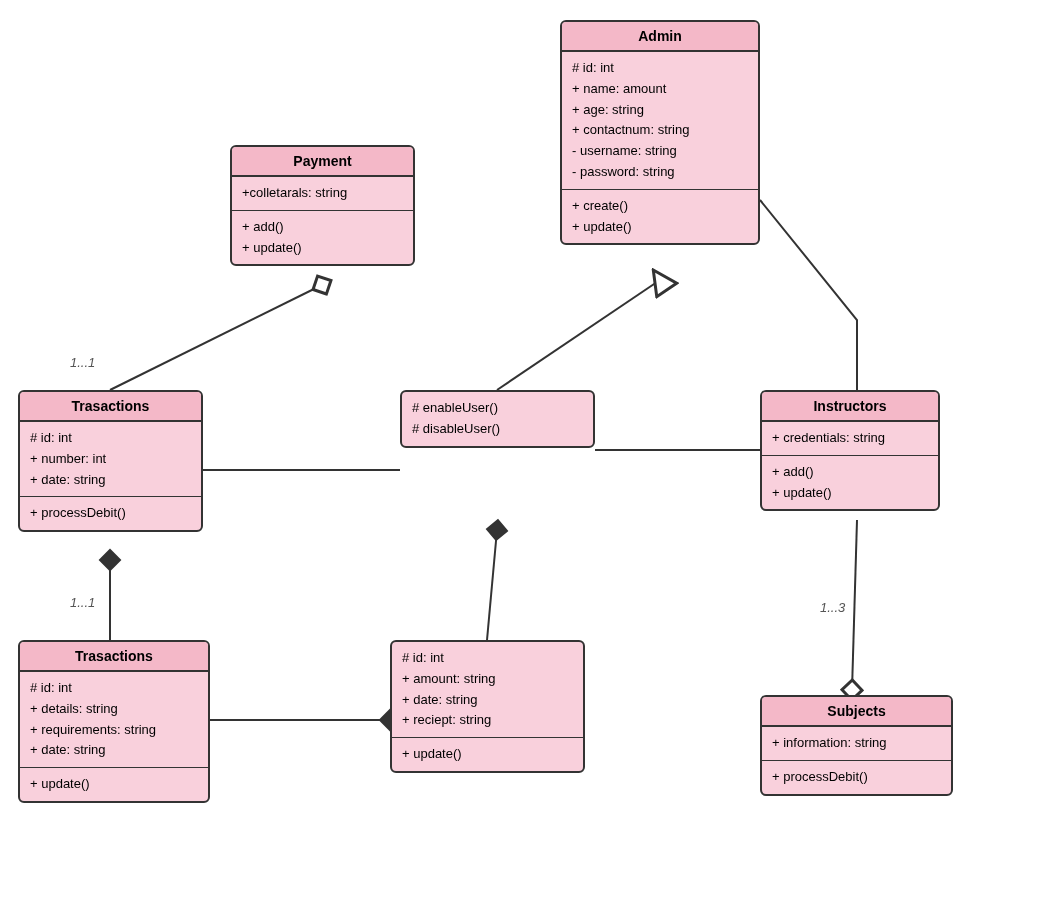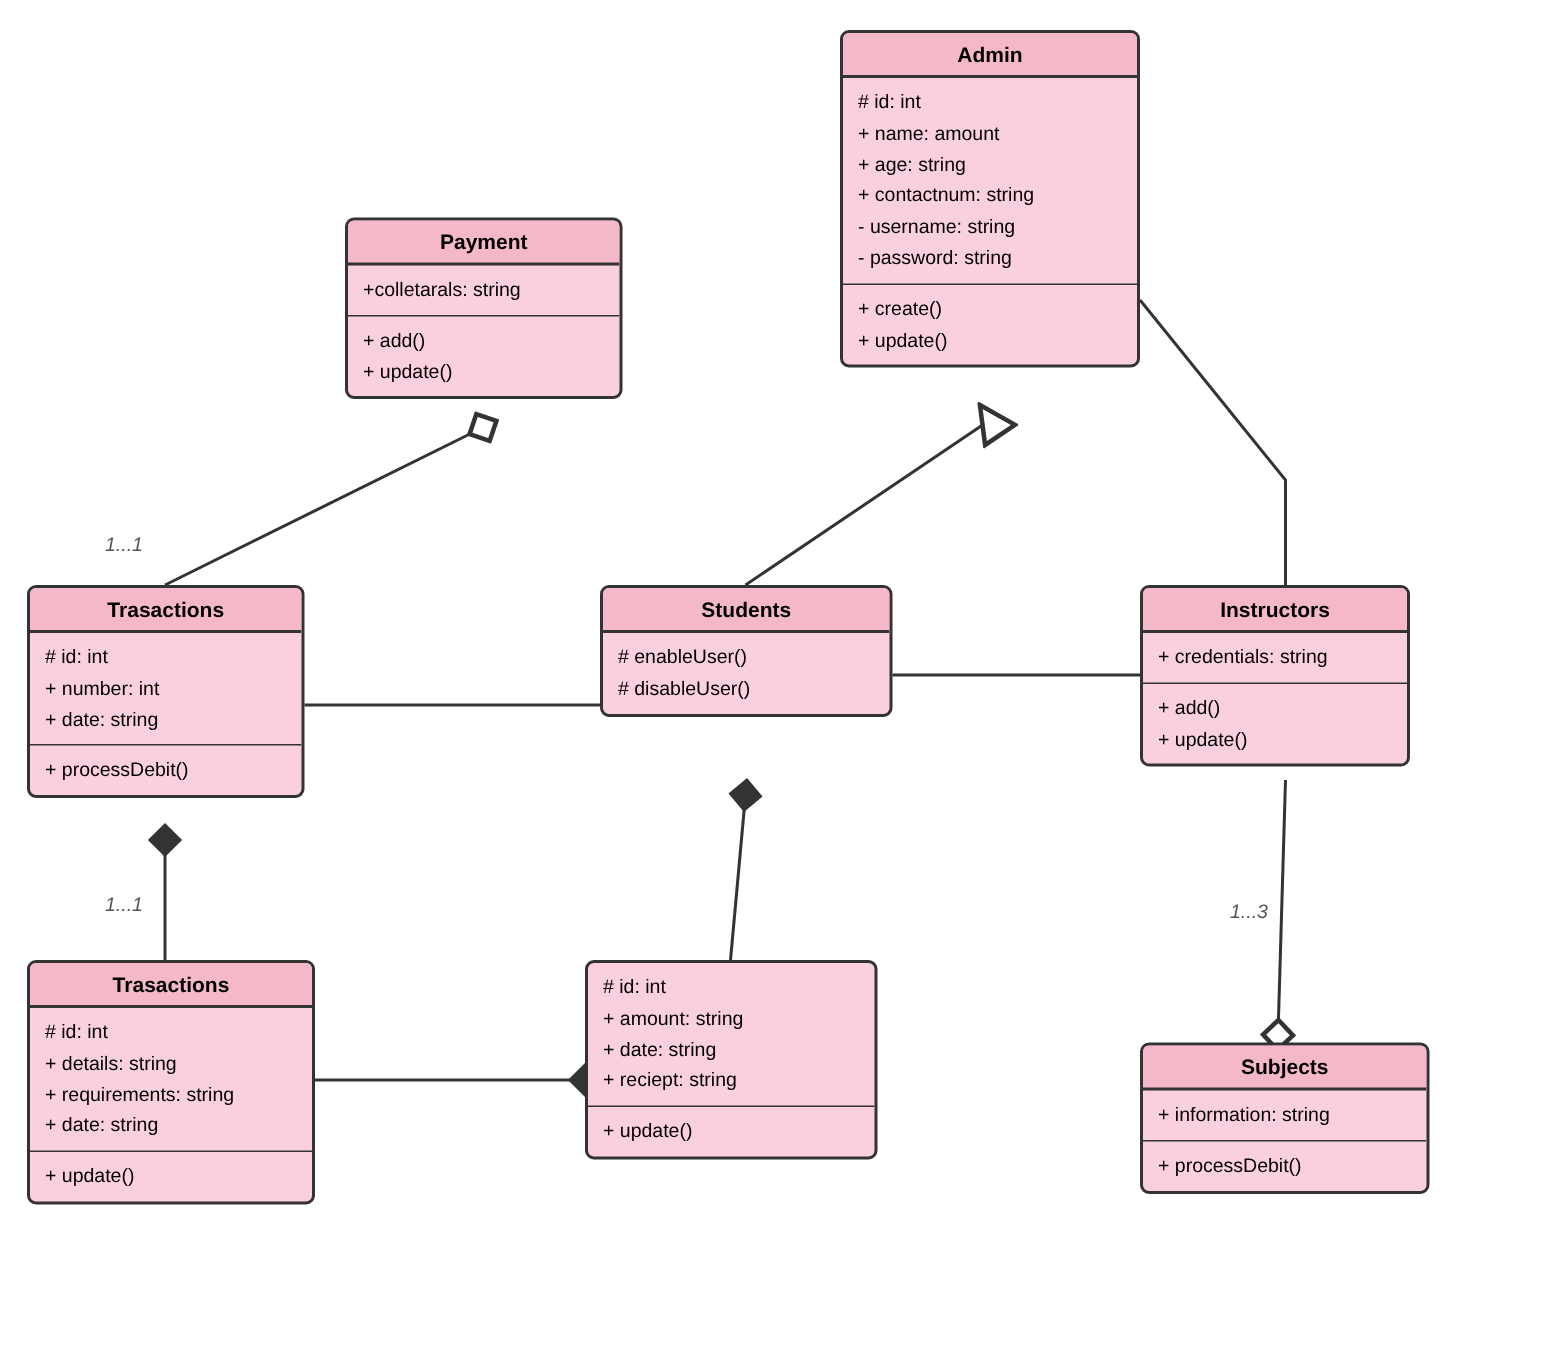--- a/index.html
+++ b/index.html
@@ -139,21 +139,20 @@
       <div># id: int</div>
       <div>+ number: int</div>
       <div>+ date: string</div>
     </div>
     <div class="class-section">
       <div>+ processDebit()</div>
     </div>
   </div>
 
   <div class="uml-class" style="left:400px; top:390px; width:195px">
-    <div class="class-header">Students</div>
     <div class="class-section">
       <div># enableUser()</div>
       <div># disableUser()</div>
     </div>
   </div>
 
   <div class="uml-class" style="left:760px; top:390px; width:180px">
     <div class="class-header">Instructors</div>
     <div class="class-section">
       <div>+ credentials: string</div>

